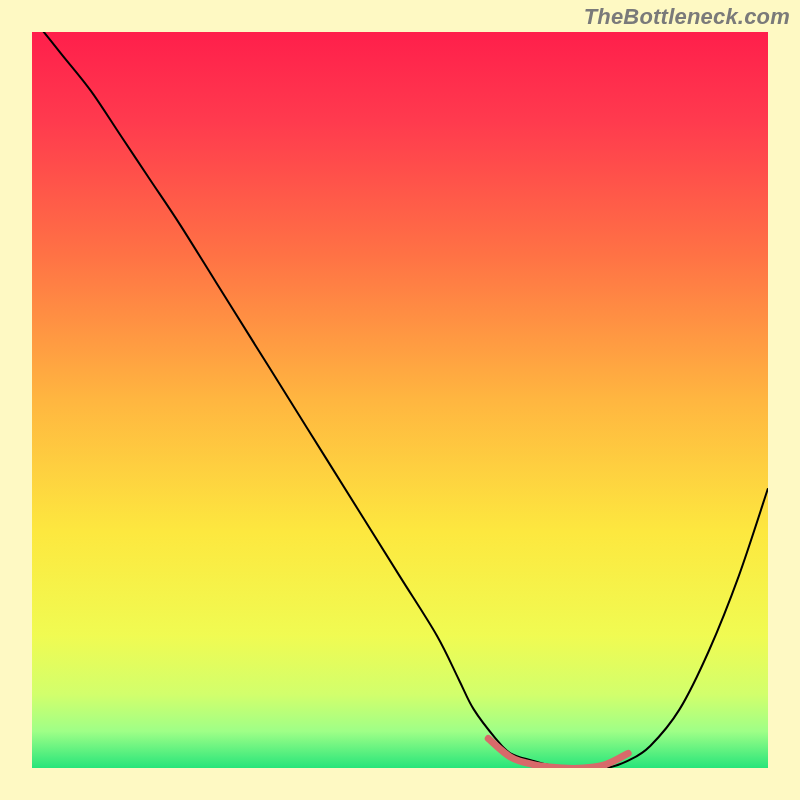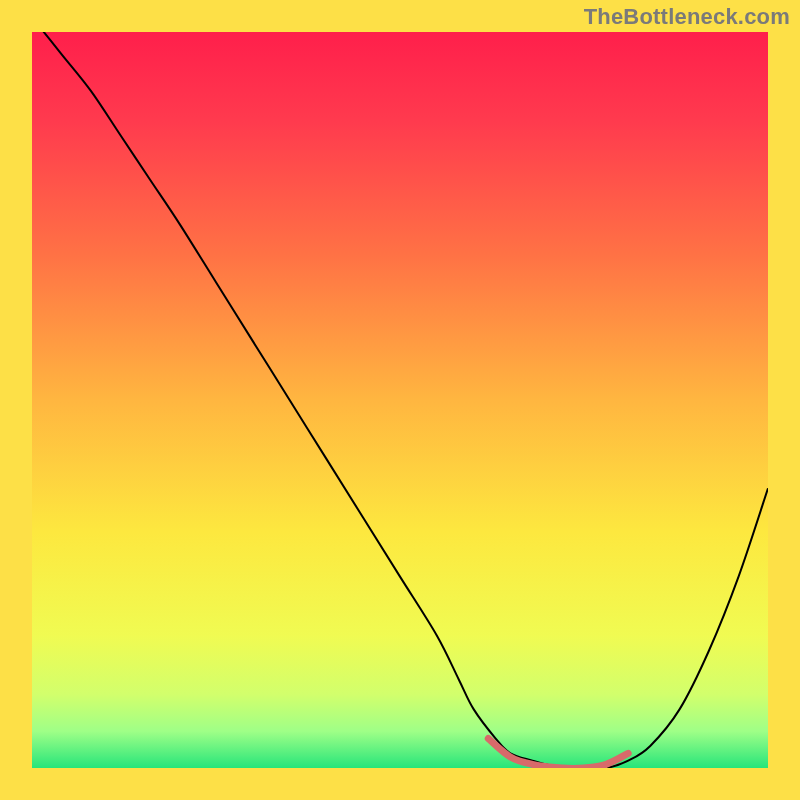--- a/index.html
+++ b/index.html
@@ -7,21 +7,22 @@
     padding: 0;
     width: 800px;
     height: 800px;
     background: #000;
     overflow: hidden;
   }
   .stage {
     position: relative;
     width: 800px;
     height: 800px;
-    background: #fde047;
+    background: #fef9c3;
+    font-style: italic;
   }
   .watermark {
     position: absolute;
     top: 4px;
     right: 10px;
     font-family: Arial, Helvetica, sans-serif;
     font-size: 22px;
     font-weight: 600;
     color: #7a7a7a;
     letter-spacing: 0.2px;

